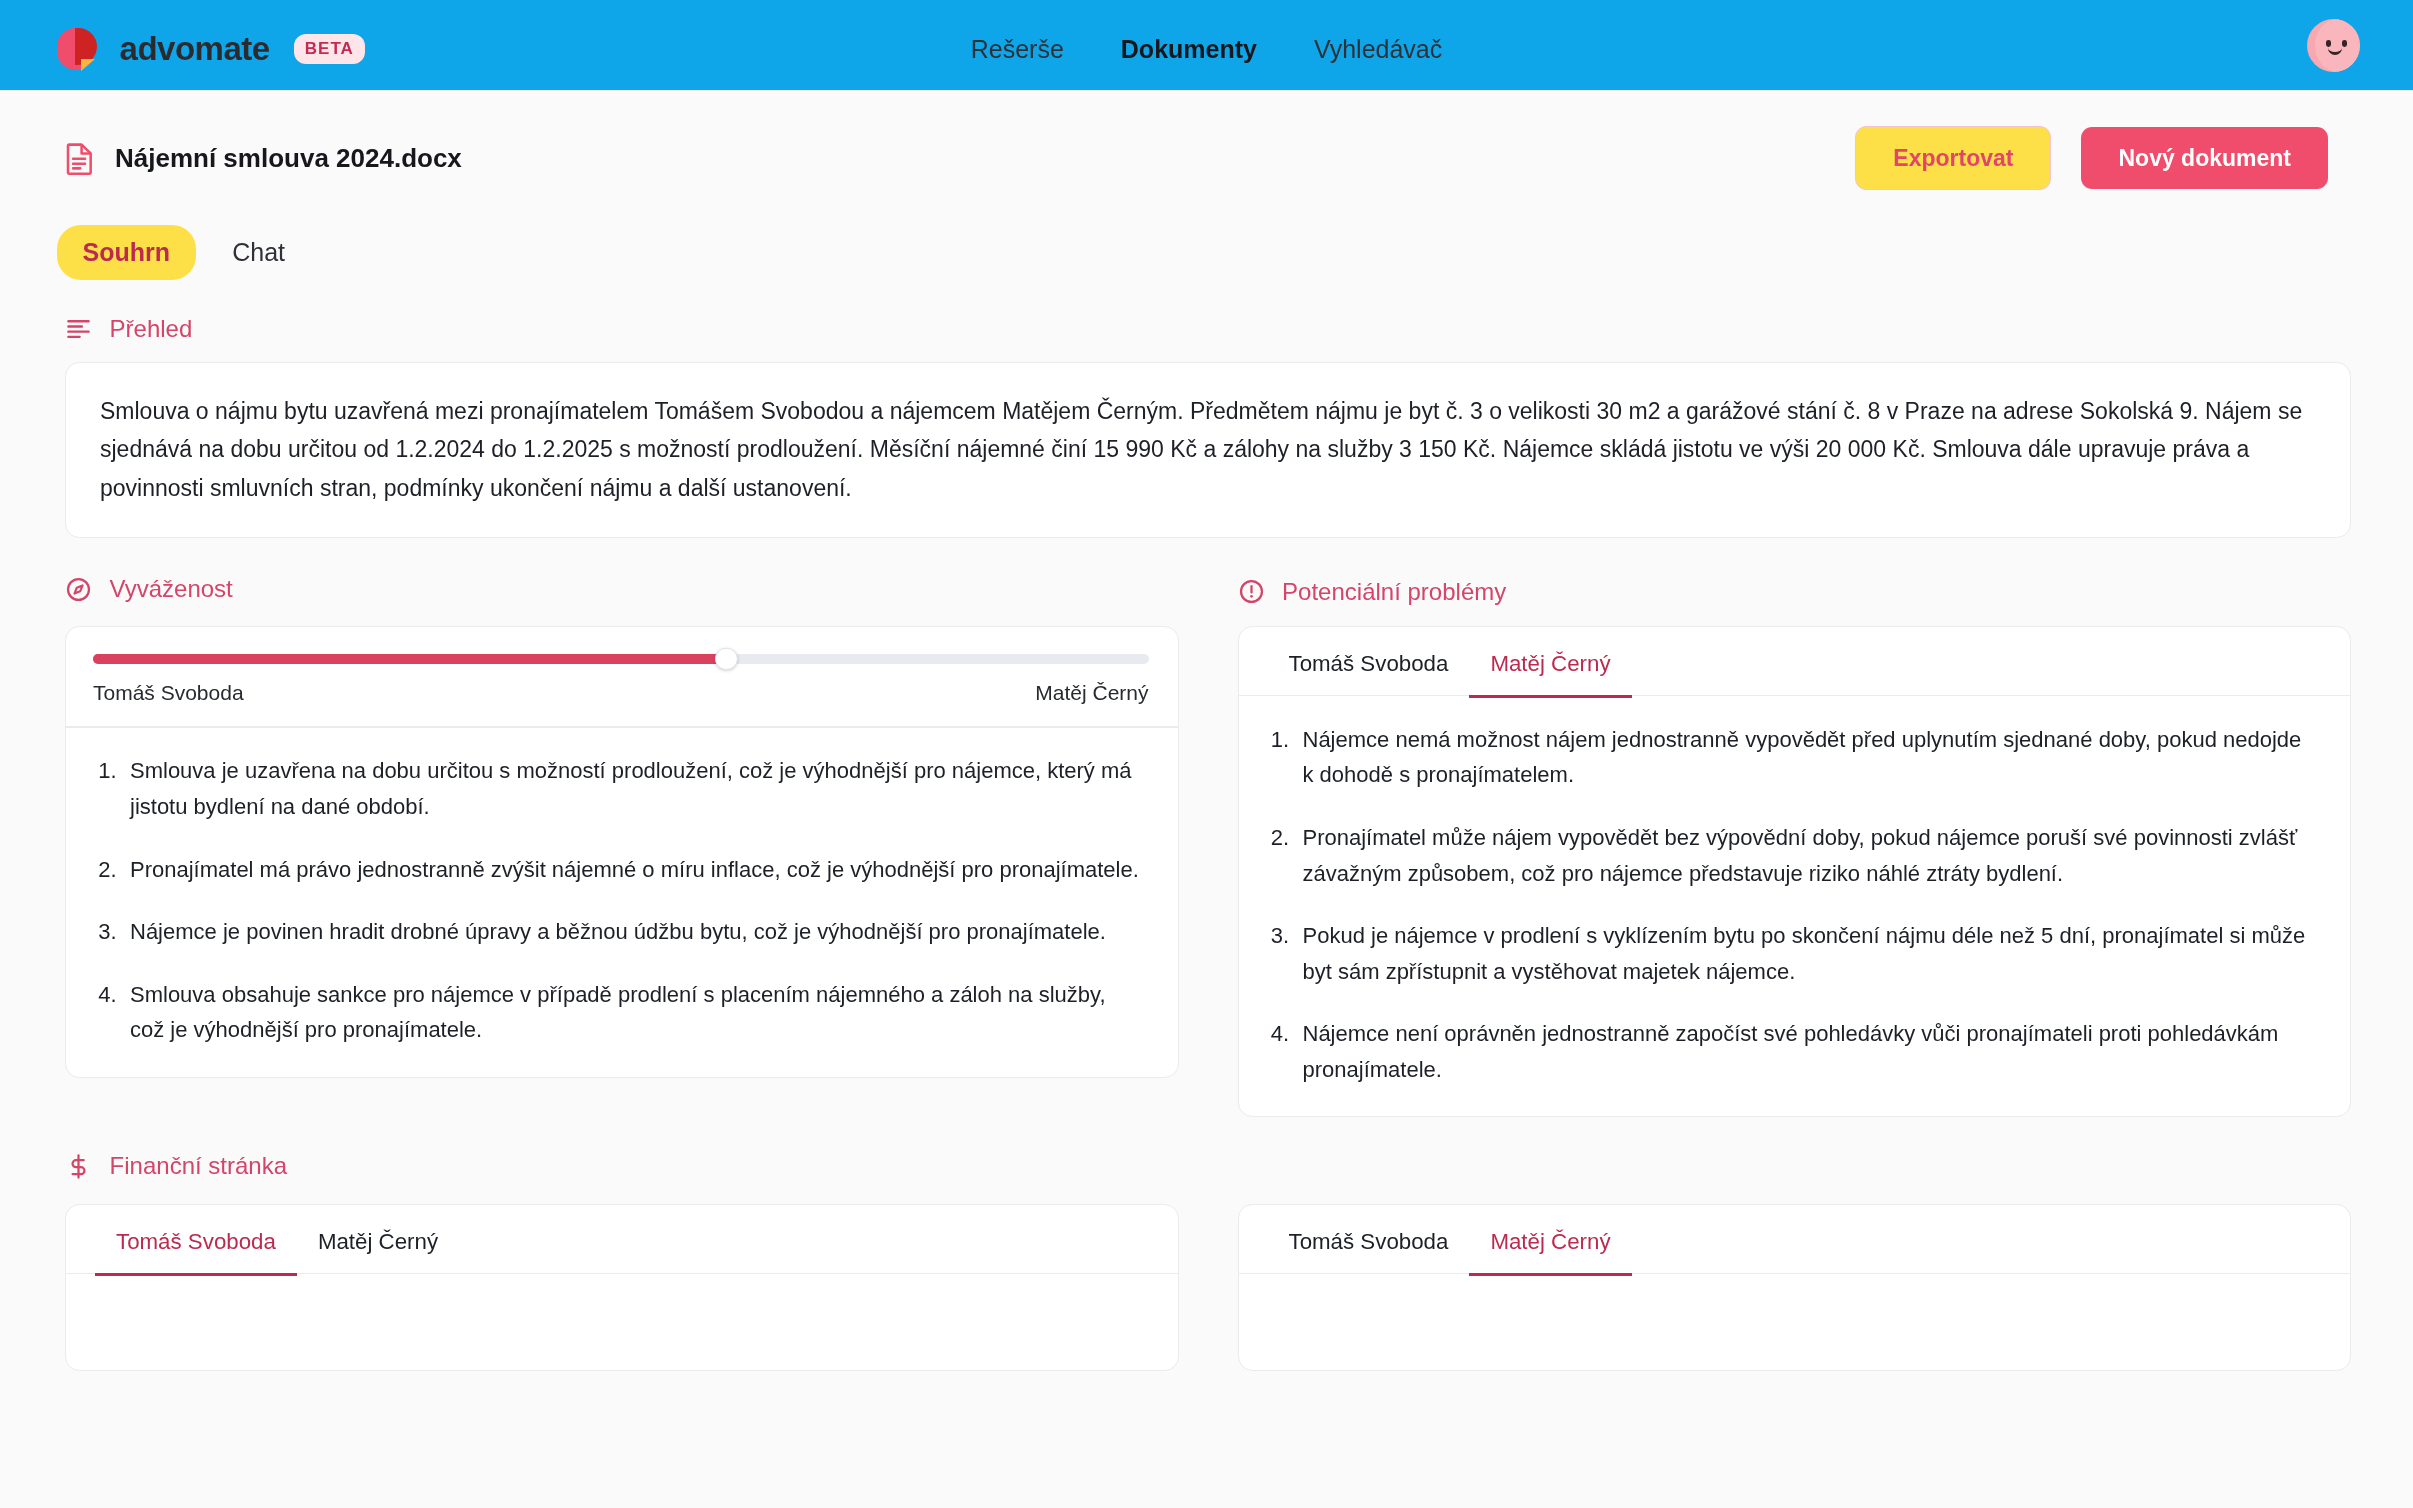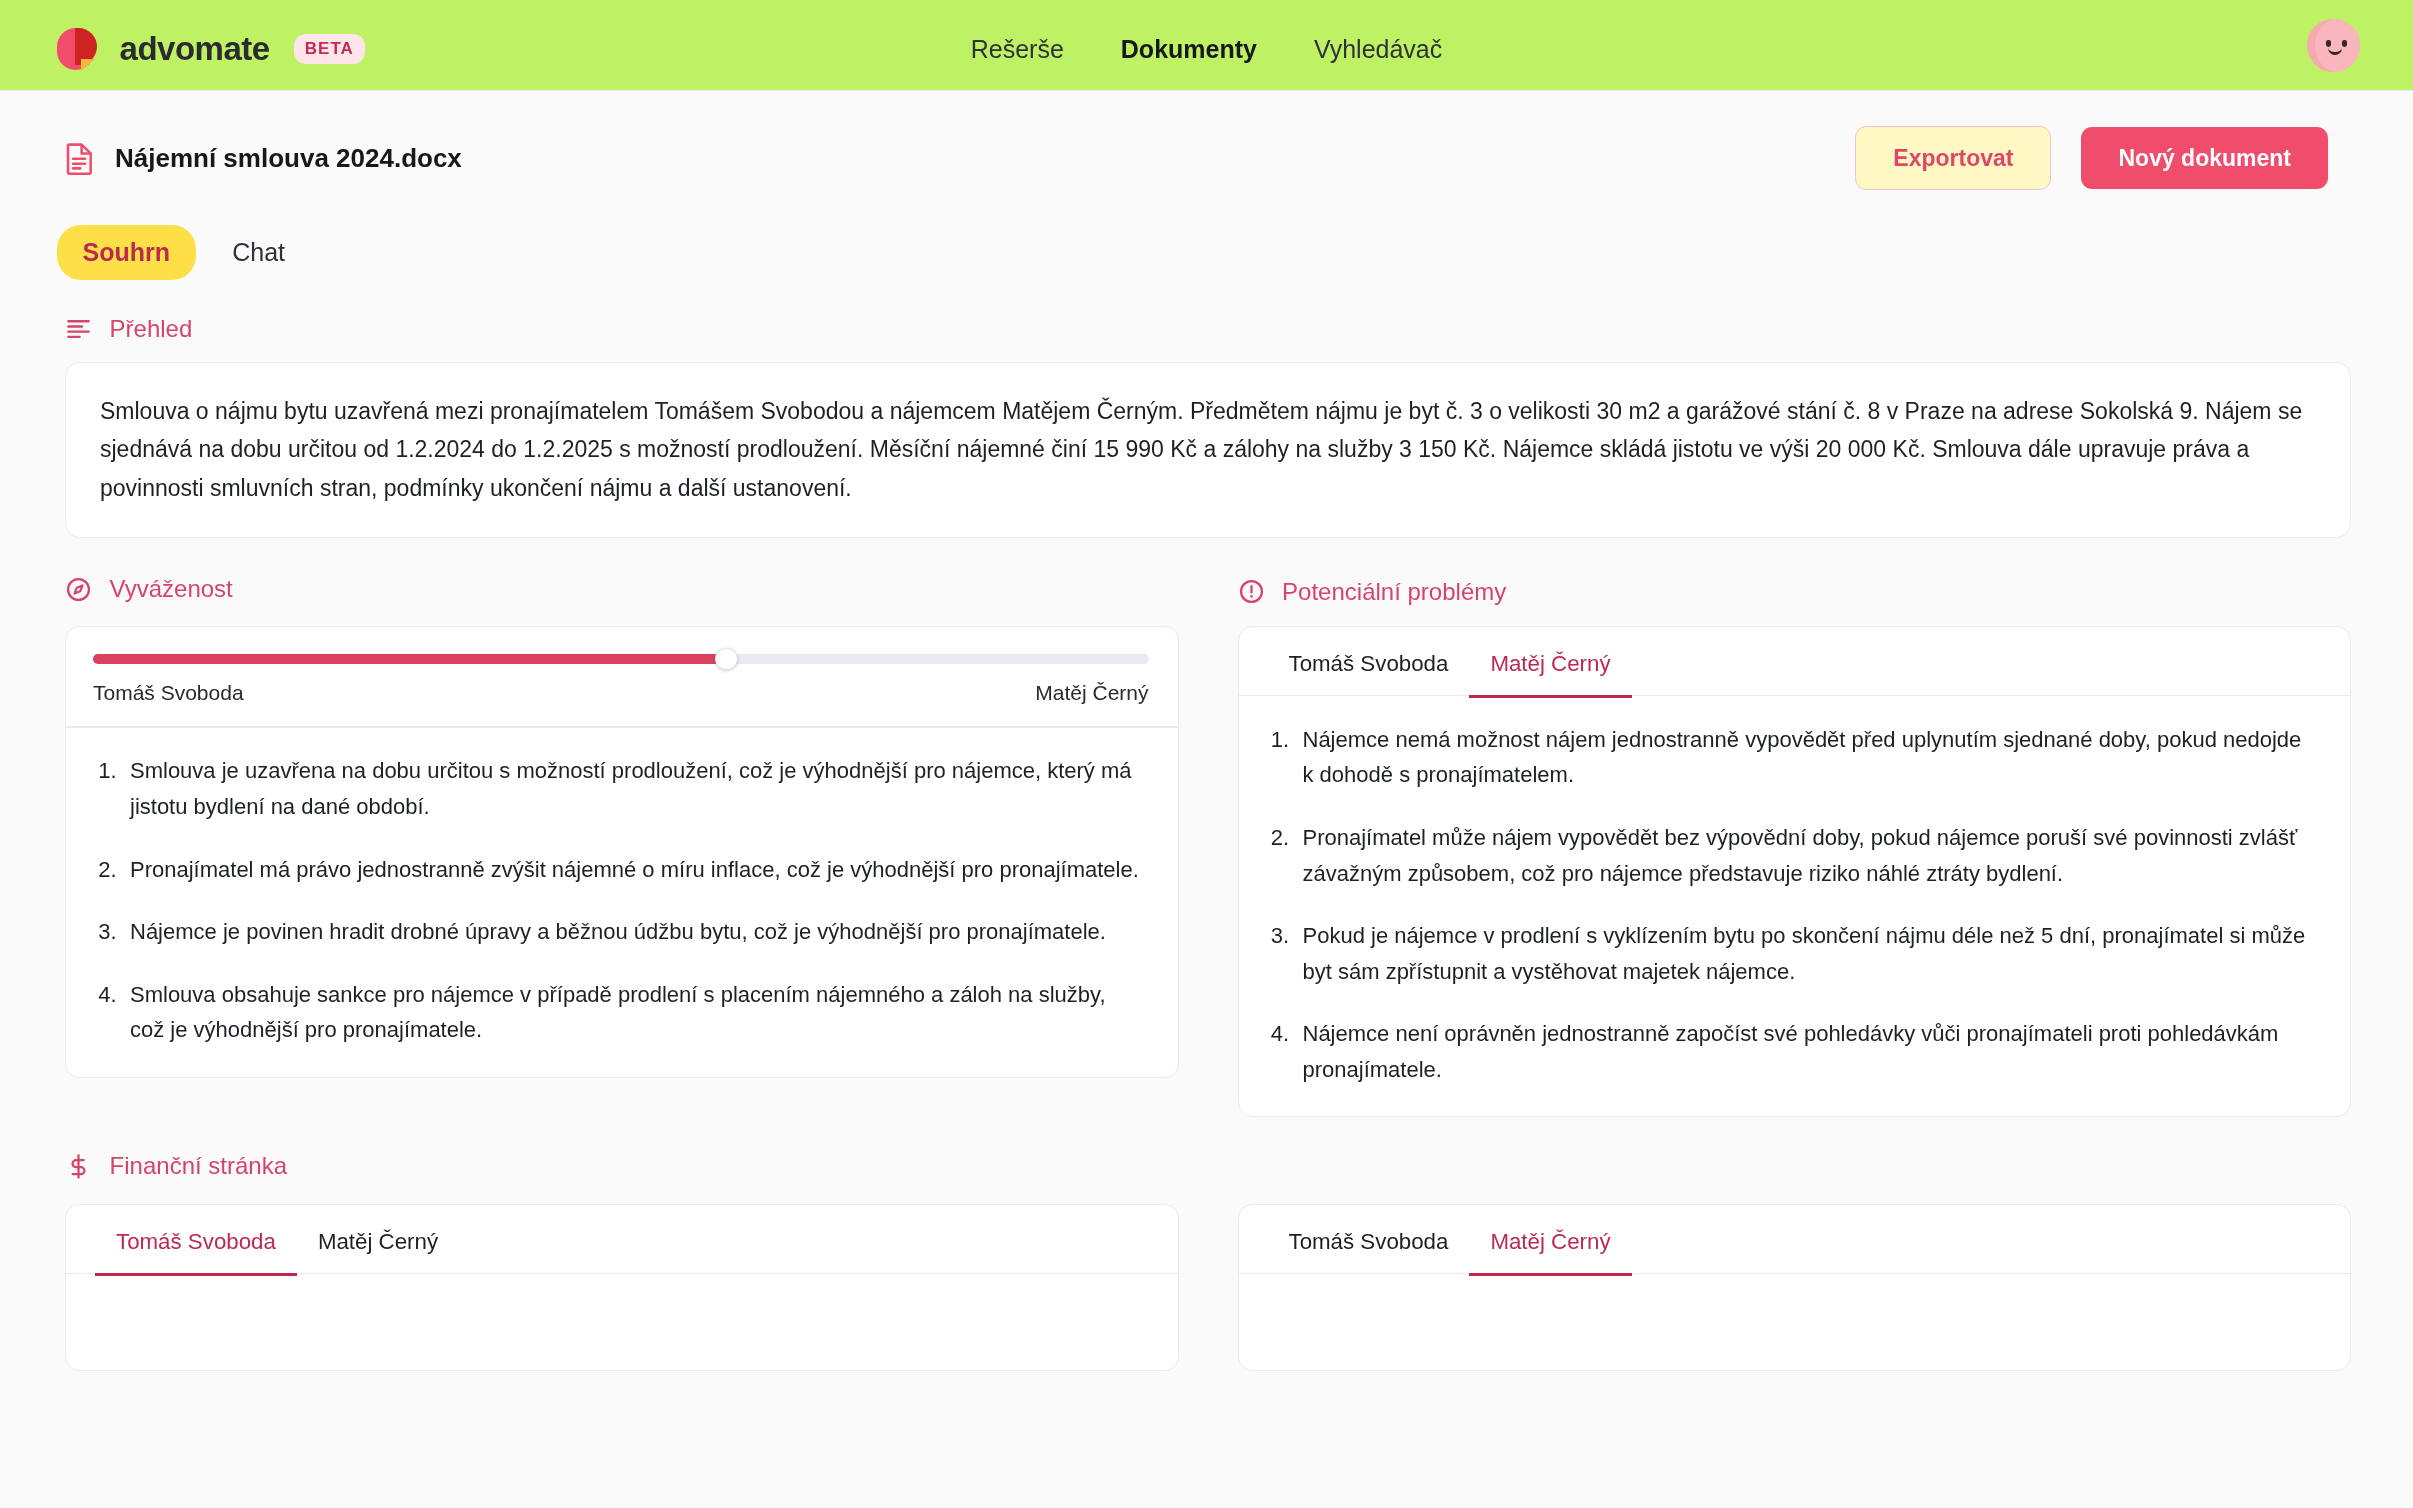--- a/index.html
+++ b/index.html
@@ -6,21 +6,21 @@
   html, body {
     width: 2413px; height: 1508px;
     background: #fafafa;
     font-family: "Liberation Sans", sans-serif;
     overflow: hidden;
   }
 
   
   .topbar {
     height: 91px;
-    background: #bef264;
+    background: #0ea5e9;
     border-bottom: 1.6px solid #eceaea;
     display: flex;
     align-items: center;
     padding: 8px 53px 0 57px;
     position: relative;
   }
   .brand { display: flex; align-items: center; gap: 17.6px; }
   .logo-mark { width: 45px; height: 45px; position: relative; }
   .logo-pink {
     position: absolute; left: 0; top: 1.6px;
@@ -86,21 +86,21 @@
   .doc-title-wrap { display: flex; align-items: center; gap: 19px; }
   .doc-title { font-size: 26px; font-weight: 700; color: #16181d; }
   .doc-actions { display: flex; align-items: center; gap: 30px; }
   .btn {
     font-size: 23px; font-weight: 700;
     padding: 17.6px 37px; border-radius: 11.2px; border: none;
     white-space: nowrap; cursor: pointer;
     font-family: "Liberation Sans", sans-serif;
   }
   .btn-outline {
-    background: #fef9c3; color: #e1456a;
+    background: #fde047; color: #e1456a;
     border: 1.6px solid #f3c3cf;
   }
   .btn-primary { background: #ef4d6b; color: #ffffff; }
 
   
   .subtabs {
     display: flex; align-items: center; gap: 11.2px;
     padding: 35px 0 0 57px;
   }
   .subtab {

